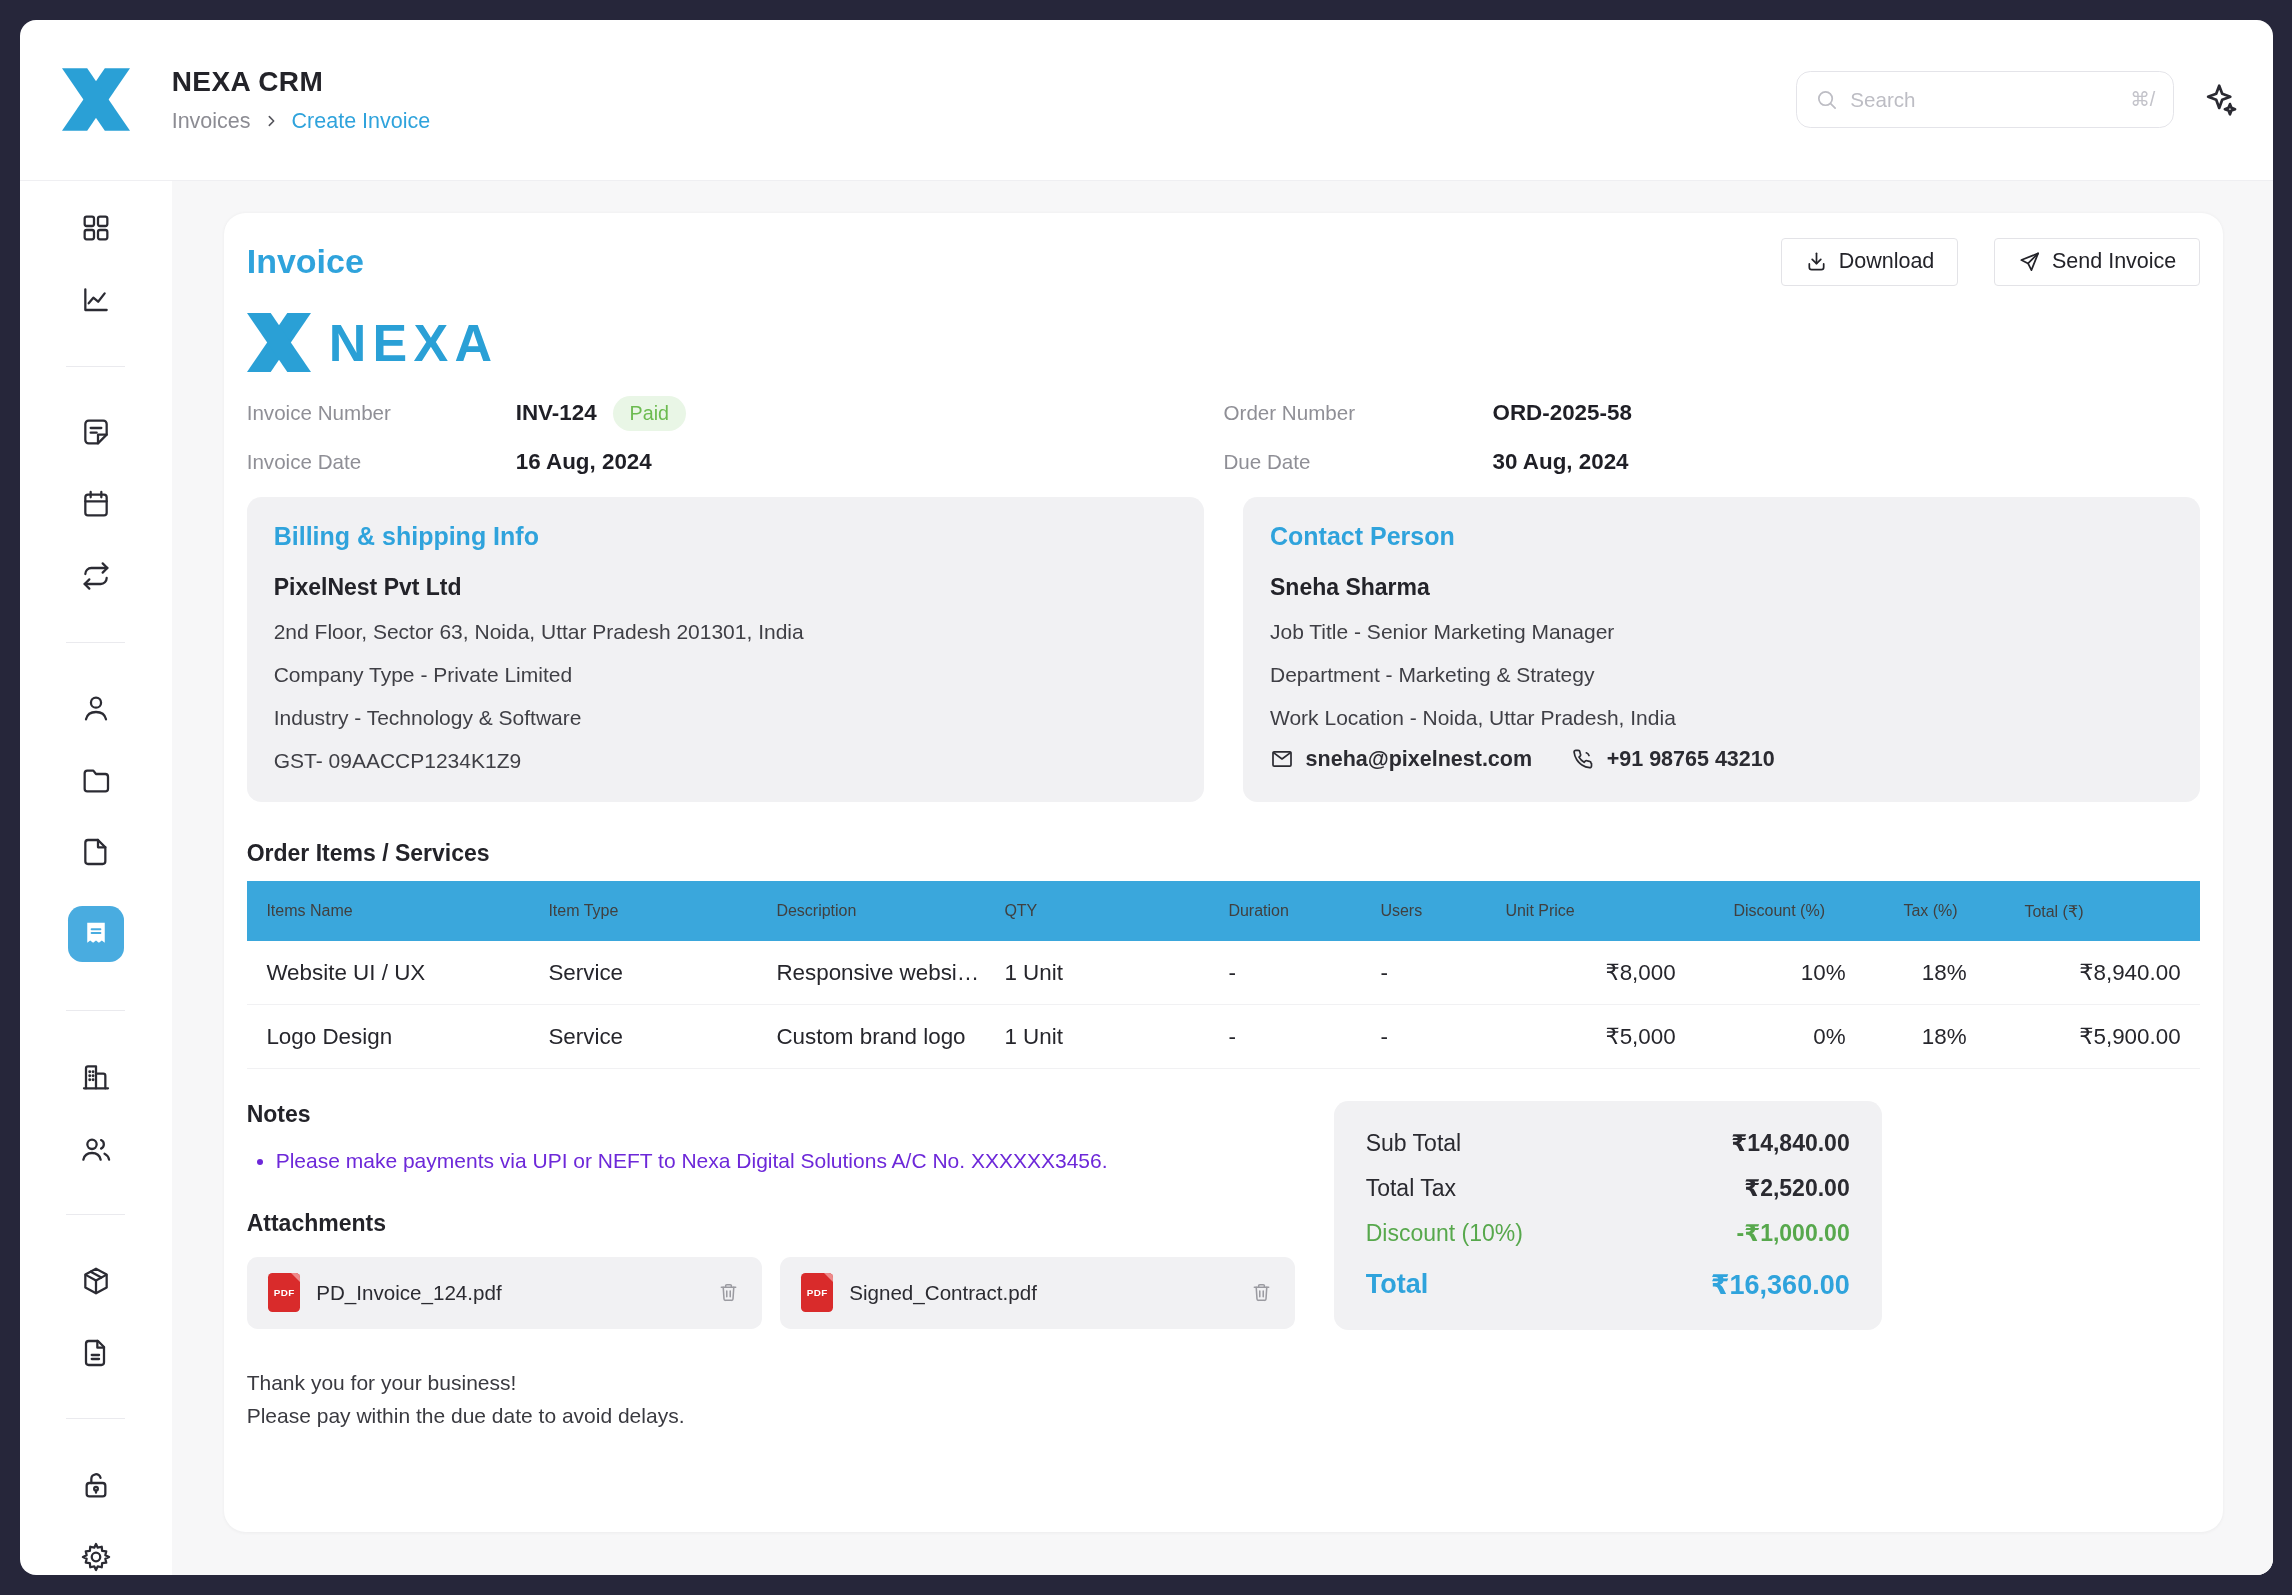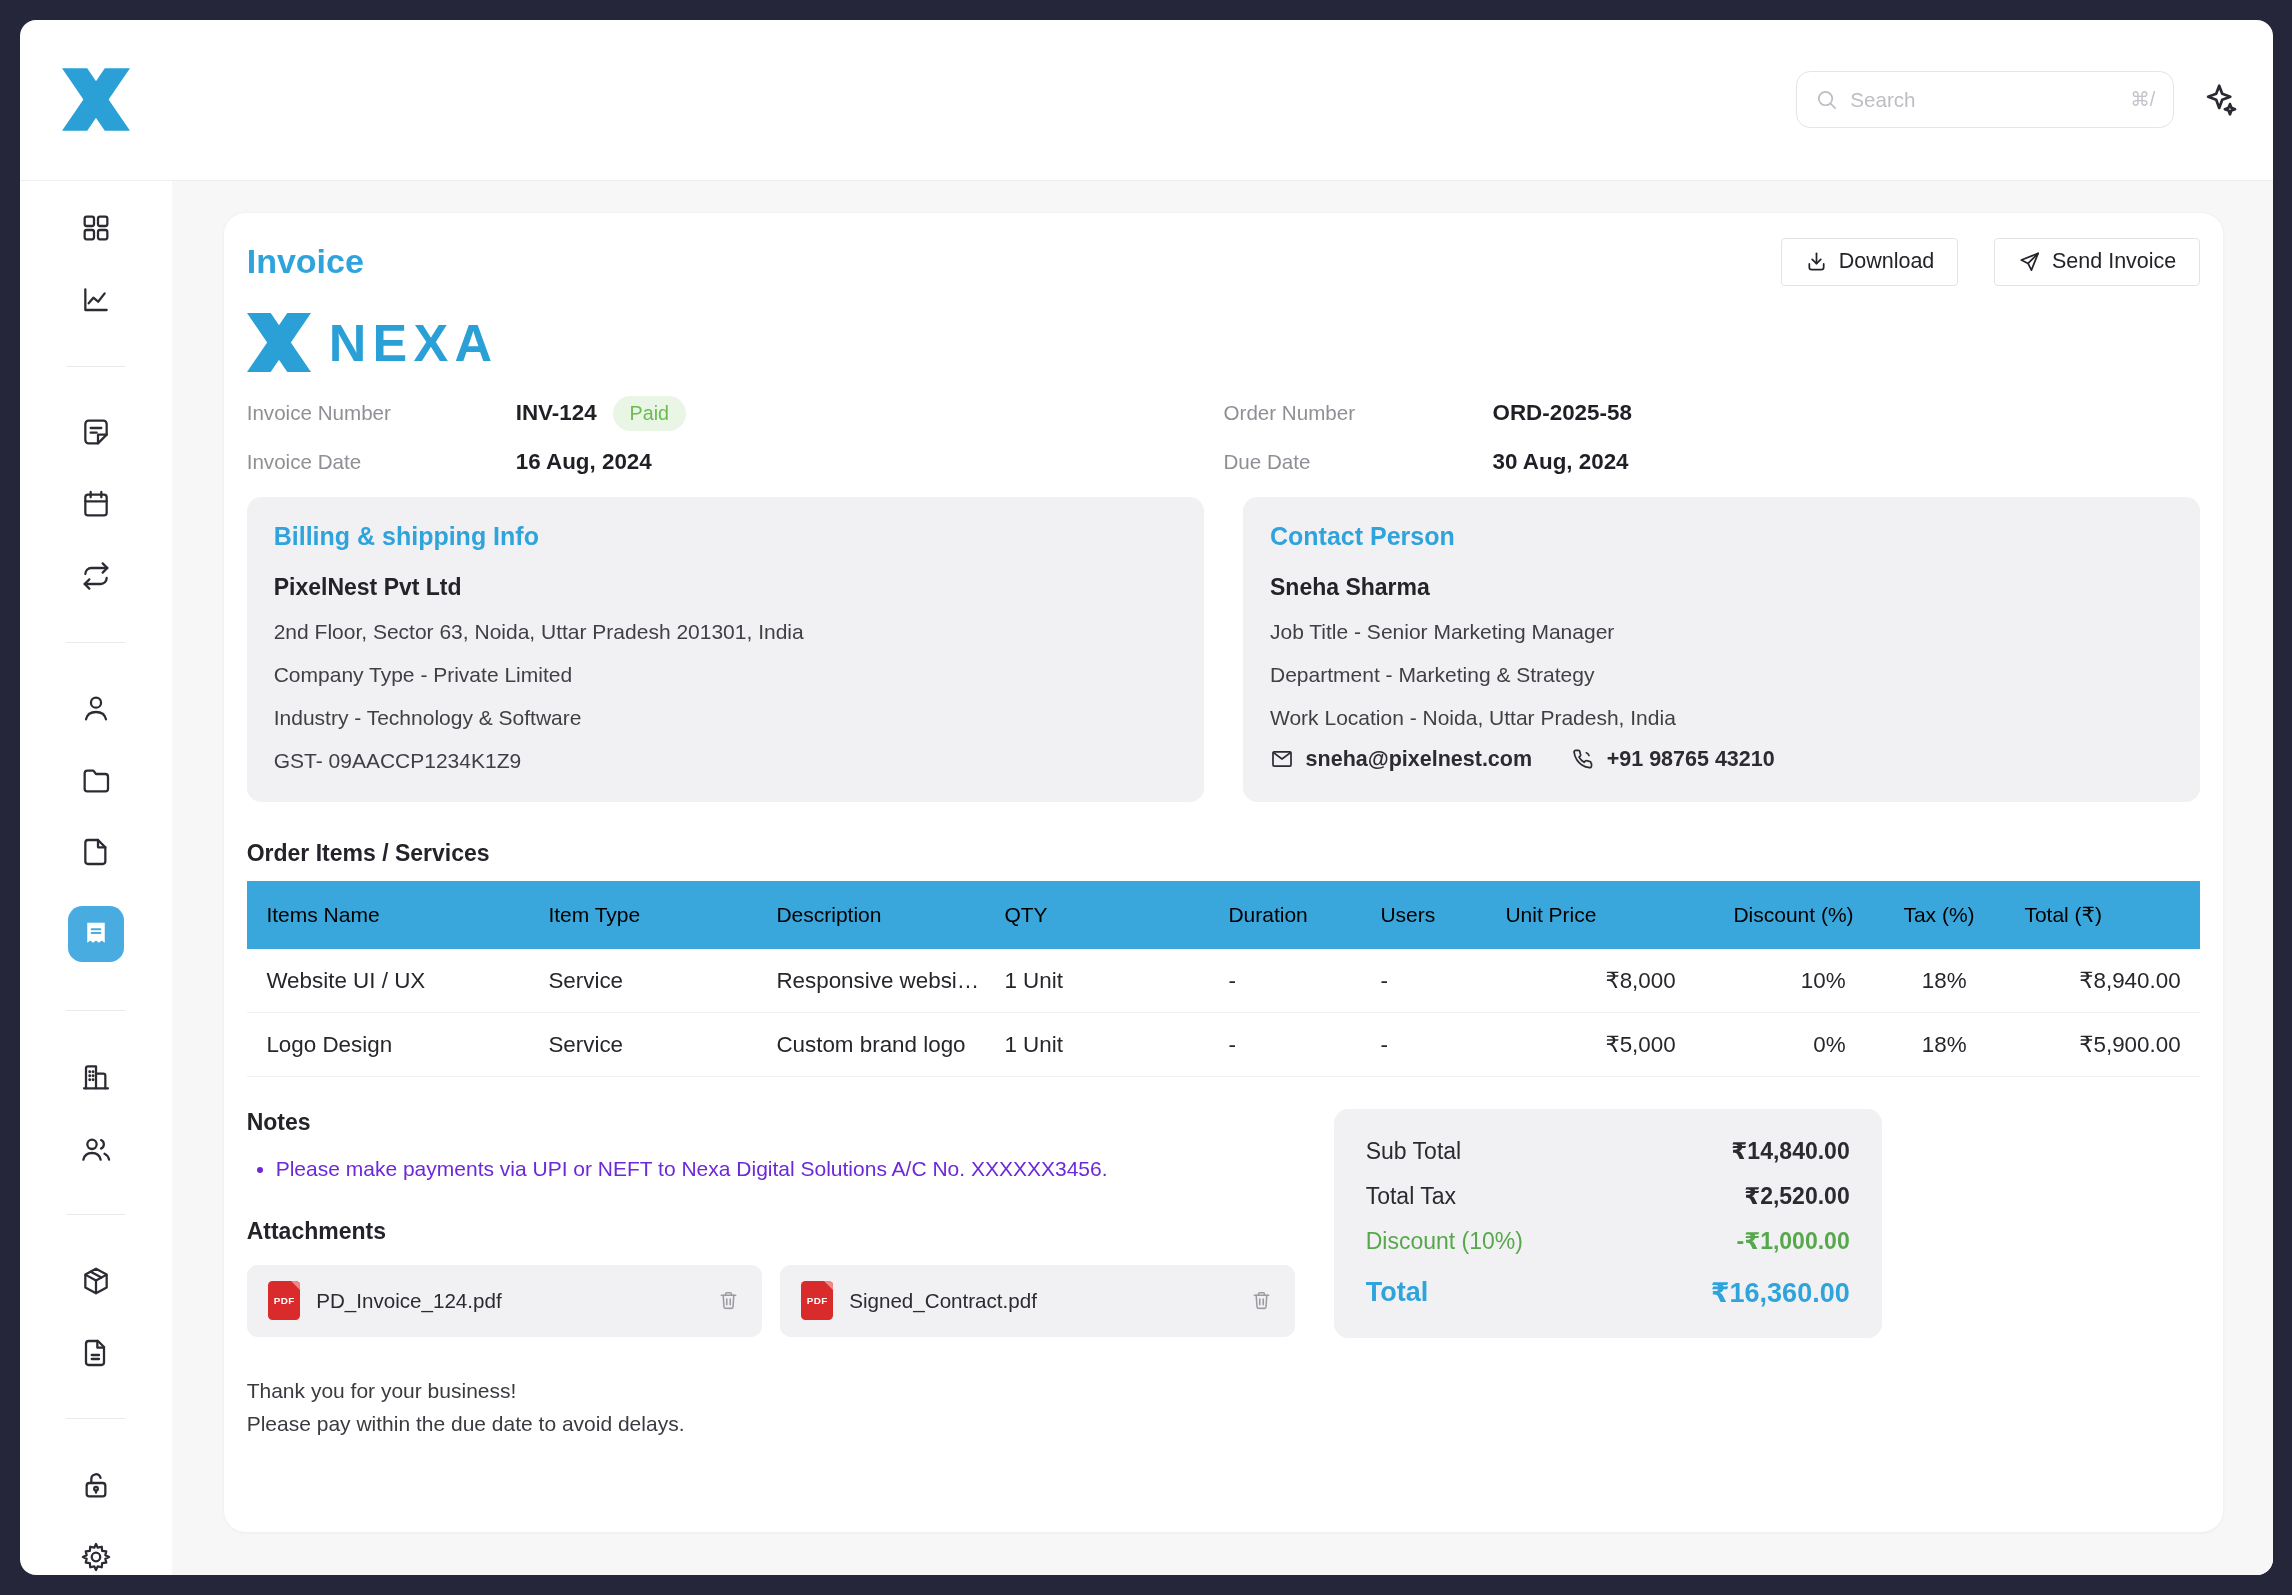--- a/index.html
+++ b/index.html
@@ -62,21 +62,21 @@
   .box-title { font-size:25px; font-weight:700; color:#2FA3DC; }
   .box-strong { margin-top:23px; font-size:23px; font-weight:700; color:#232329; }
   .box-line { margin-top:19px; font-size:21px; color:#3F3F45; }
   .contact-row { margin-top:17px; display:flex; align-items:flex-end; gap:39px; font-size:21.5px; color:#2B2B31;font-weight:bold; }
   .contact-item { display:flex; align-items:center; gap:11.6px; }
 
   
   .sec-title { margin-top:38px; font-size:23px; font-weight:700; color:#232329; }
   .ttable { margin-top:14.3px; }
   .thead, .trow { display:grid; grid-template-columns:282px 228px 228px 224px 152px 125px 228px 170px 121px 1fr; align-items:center; }
-  .thead { background:#3AA7DC; height:68px; color:#000000; font-size:21px; }
+  .thead { background:#3AA7DC; height:60px; color:#404040; font-size:16px; }
   .trow { height:64px; font-size:22.4px; color:#26262C; border-bottom:0.9px solid #F1F1F3; }
   .cell { padding-left:19.7px; white-space:nowrap; overflow:hidden; text-overflow:ellipsis; }
   .cell.num { text-align:right; padding-right:38px; padding-left:0; }
   .cell.last { padding-right:19.7px; }
 
   
   .bottom { margin-top:32px; display:flex; gap:39px; }
   .notes-col { width:1048px; flex:0 0 auto; }
   .block-title { font-size:23px; font-weight:700; color:#232329; }
   .notes-list { margin:18px 0 0 29px; }
@@ -110,20 +110,32 @@
 <div class="app">
 
   <div class="header">
     <div class="logo-cell">
       <span>
         <svg width="68" height="63" viewBox="0 0 100 92" fill="#2AA0D6">
           <polygon points="63,0 100,0 37,92 0,92"></polygon>
           <polygon points="0,0 37,0 100,92 63,92"></polygon>
         </svg>
       </span>
+    </div>
+    <div class="titles">
+      <div class="app-title">NEXA CRM</div>
+      <div class="breadcrumb">
+        <span class="crumb-parent">Invoices</span>
+        <span class="crumb-sep">
+          <svg width="16" height="16" viewBox="0 0 24 24" fill="none" stroke="currentColor" stroke-width="2.4" stroke-linecap="round" stroke-linejoin="round">
+              <path d="M9.5 5.5l6.5 6.5-6.5 6.5"></path>
+            </svg>
+        </span>
+        <span class="crumb-current">Create Invoice</span>
+      </div>
     </div>
     <div class="header-right">
       <div class="search-box">
         <span>
           <svg width="23" height="23" viewBox="0 0 24 24" fill="none" stroke="#BDBDC4" stroke-width="1.8" stroke-linecap="round">
               <circle cx="11" cy="11" r="7"></circle>
               <path d="M16.3 16.3L21 21"></path>
             </svg>
         </span>
         <input class="search-input" type="text" placeholder="Search" style="">

